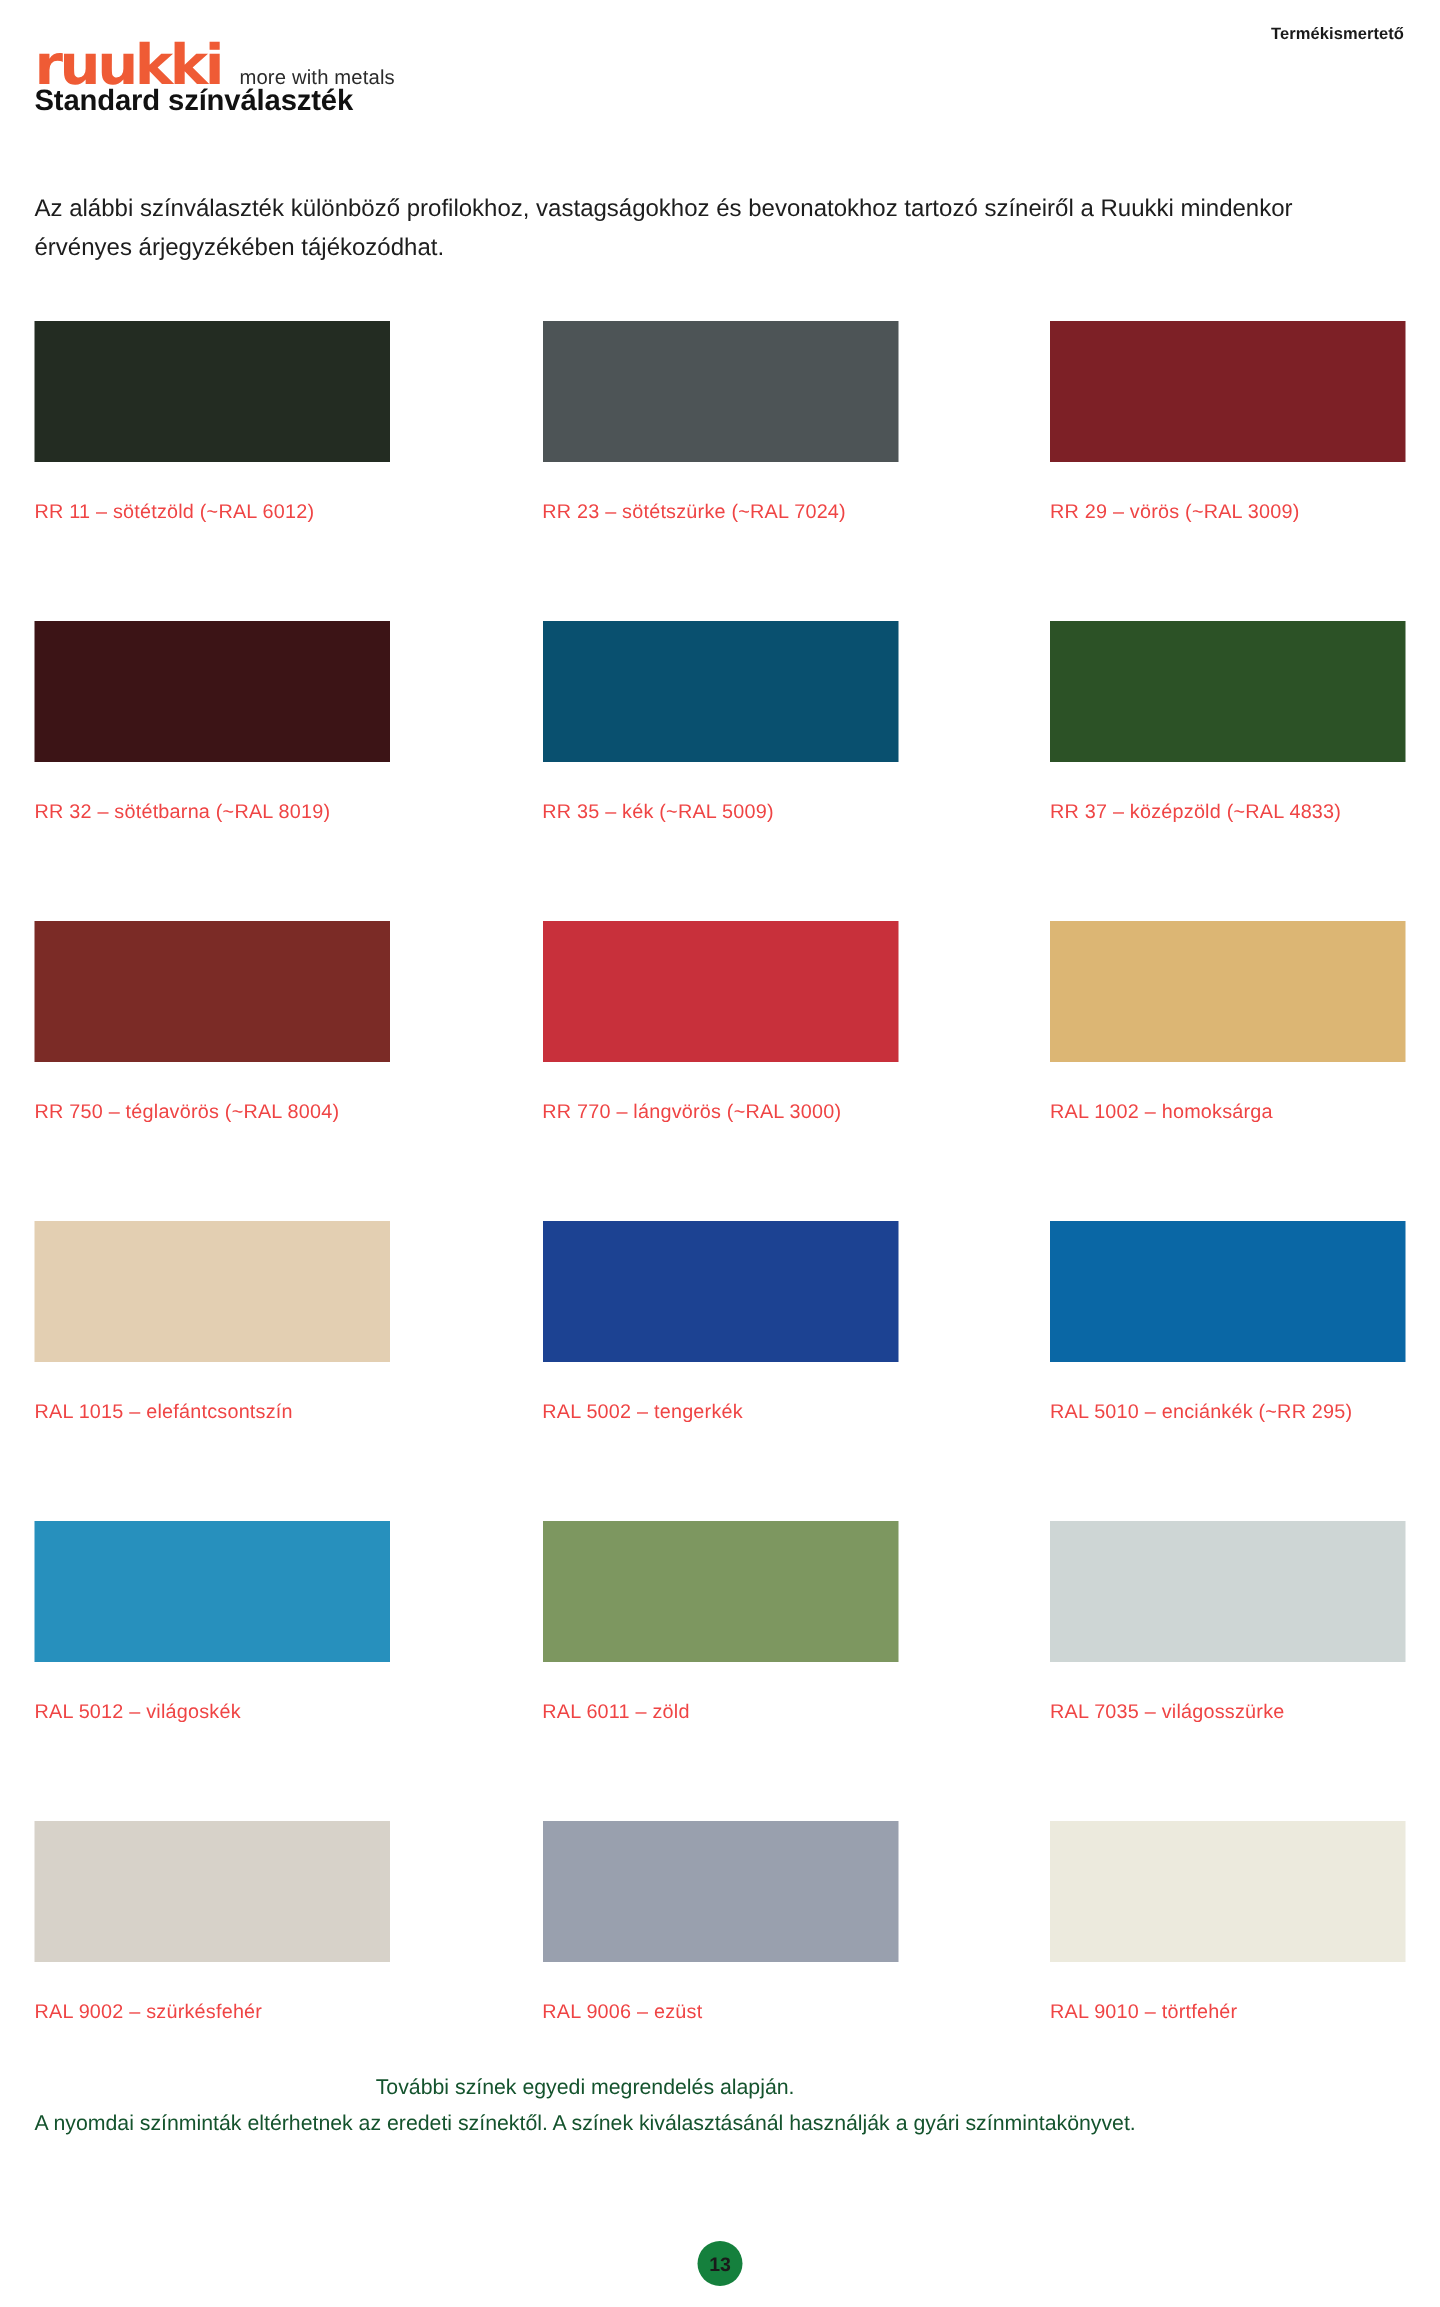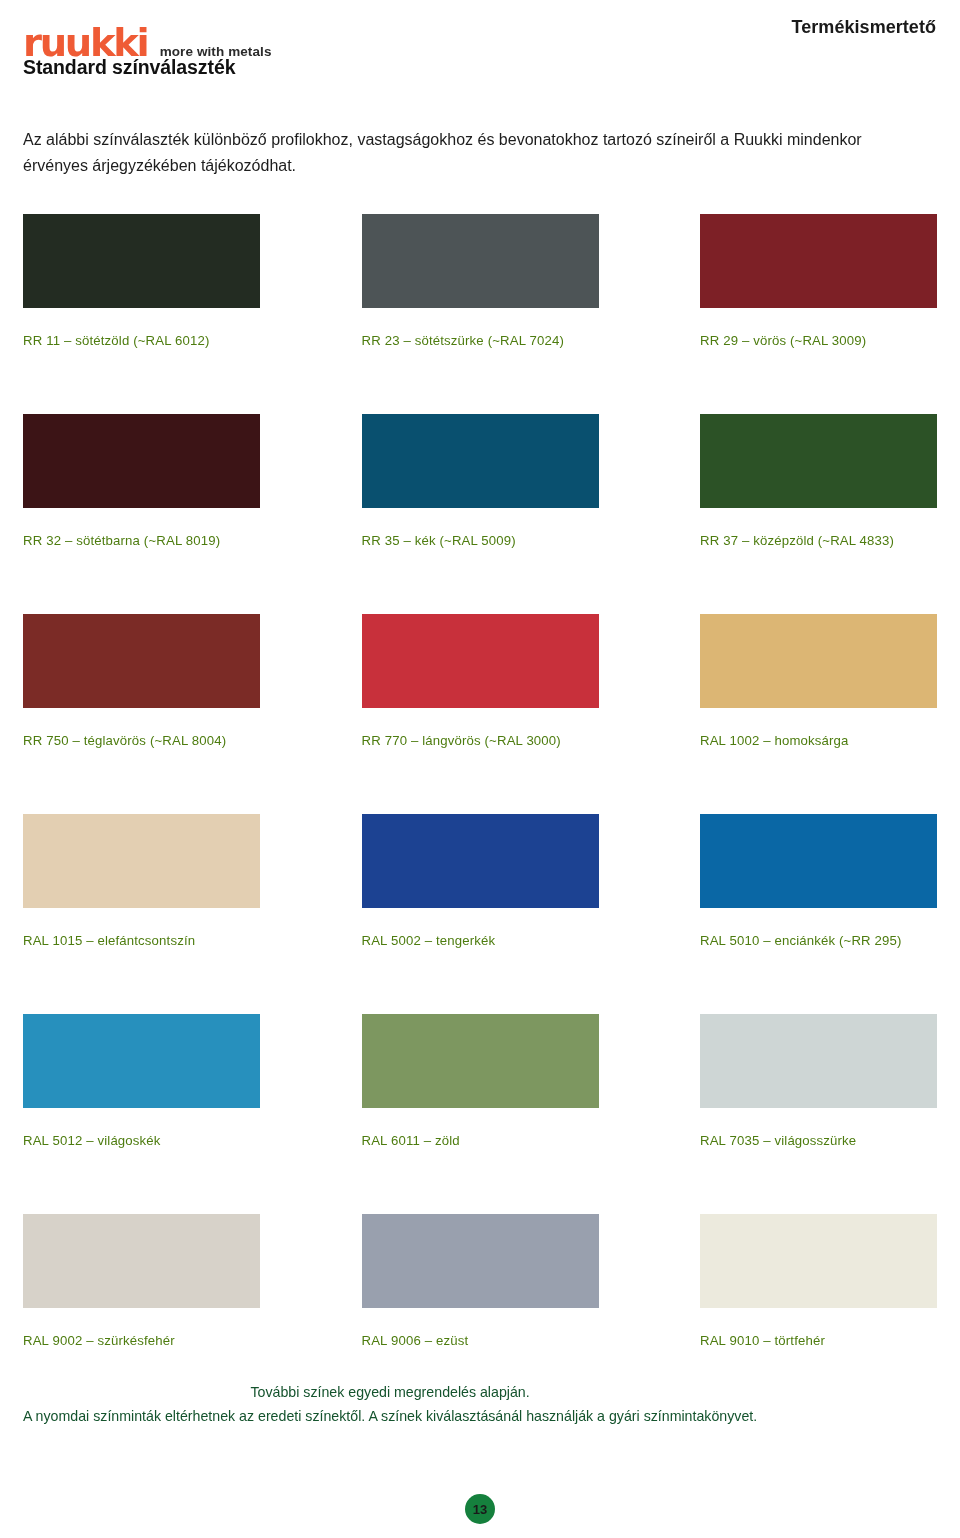--- a/index.html
+++ b/index.html
@@ -46,28 +46,28 @@
     font-size: 37px;
     letter-spacing: -2.2px;
     color: #ef5b35;
     line-height: 1;
     transform: scaleX(1.04);
     transform-origin: left center;
   }
 
   .logo-tagline {
     font-size: 13.5px;
-    font-weight: 700;
+    font-weight: 400;
     color: #2b2b2b;
     letter-spacing: 0.1px;
     margin-top: 36px;
   }
 
   .doc-kind {
-    font-size: 18px;
+    font-size: 11px;
     font-weight: 700;
     color: #1a1a1a;
     letter-spacing: 0.05px;
     padding-top: 9px;
     padding-right: 1px;
   }
 
   
   .page-title {
     font-size: 19.5px;
@@ -104,21 +104,21 @@
     width: 237px;
     height: 94px;
     display: block;
   }
 
   .swatch-label {
     margin-top: 25px;
     margin-bottom: 66px;
     font-size: 13.2px;
     letter-spacing: 0.15px;
-    color: #4d7c0f;
+    color: #ef4444;
     white-space: nowrap;
   }
 
   
   .footer-notes {
     position: absolute;
     left: 23px;
     top: 1381px;
     font-size: 14.2px;
     line-height: 1.68;

